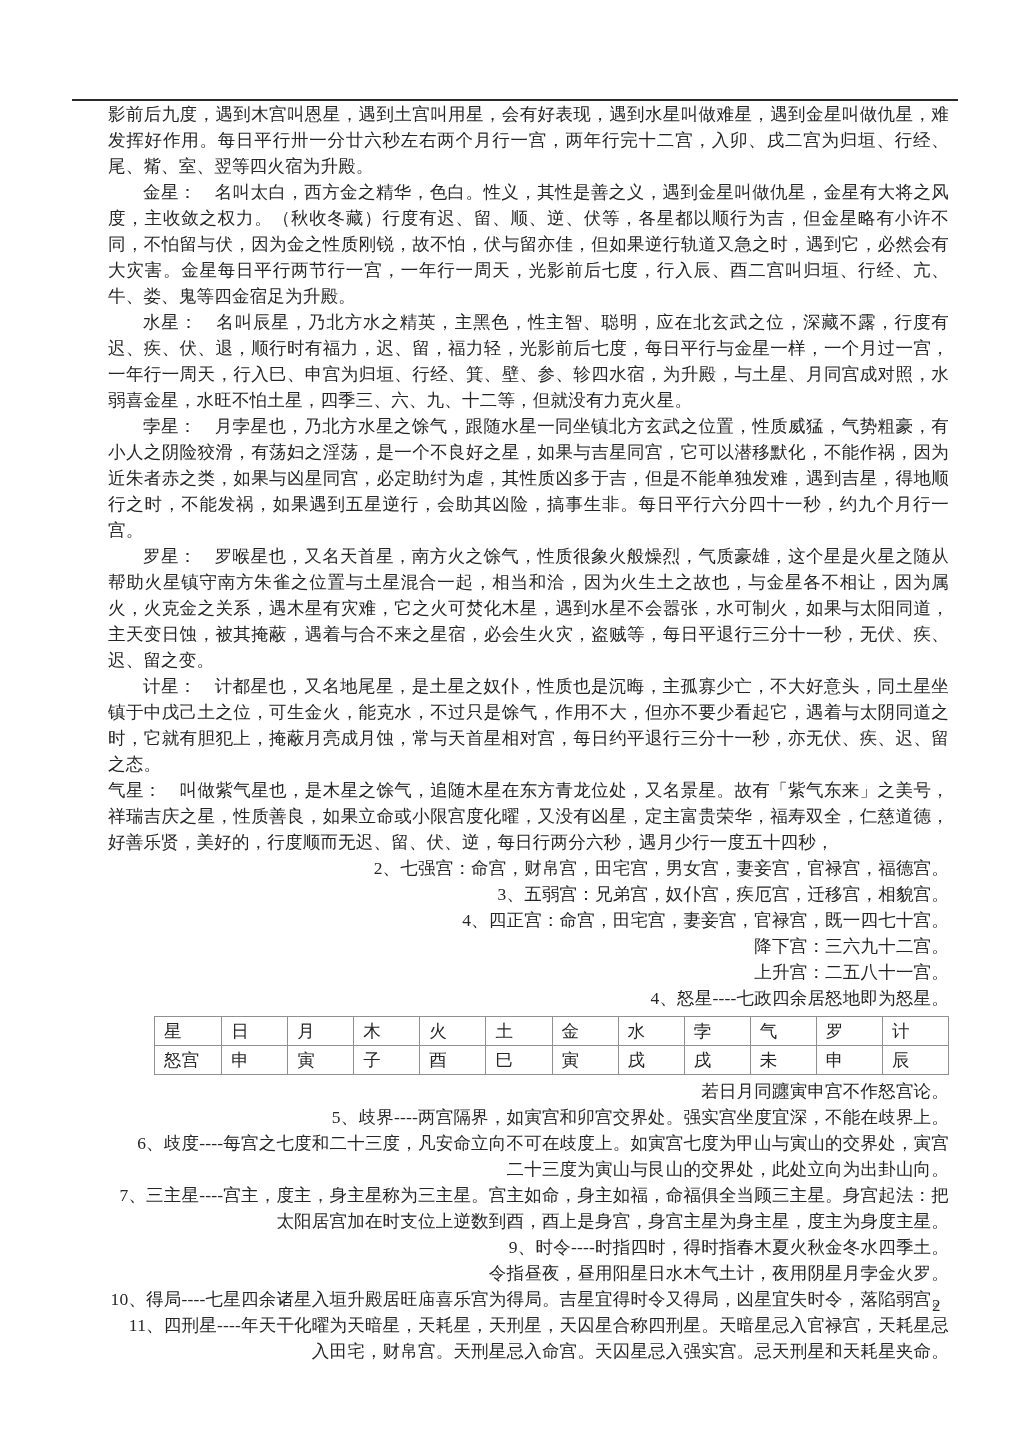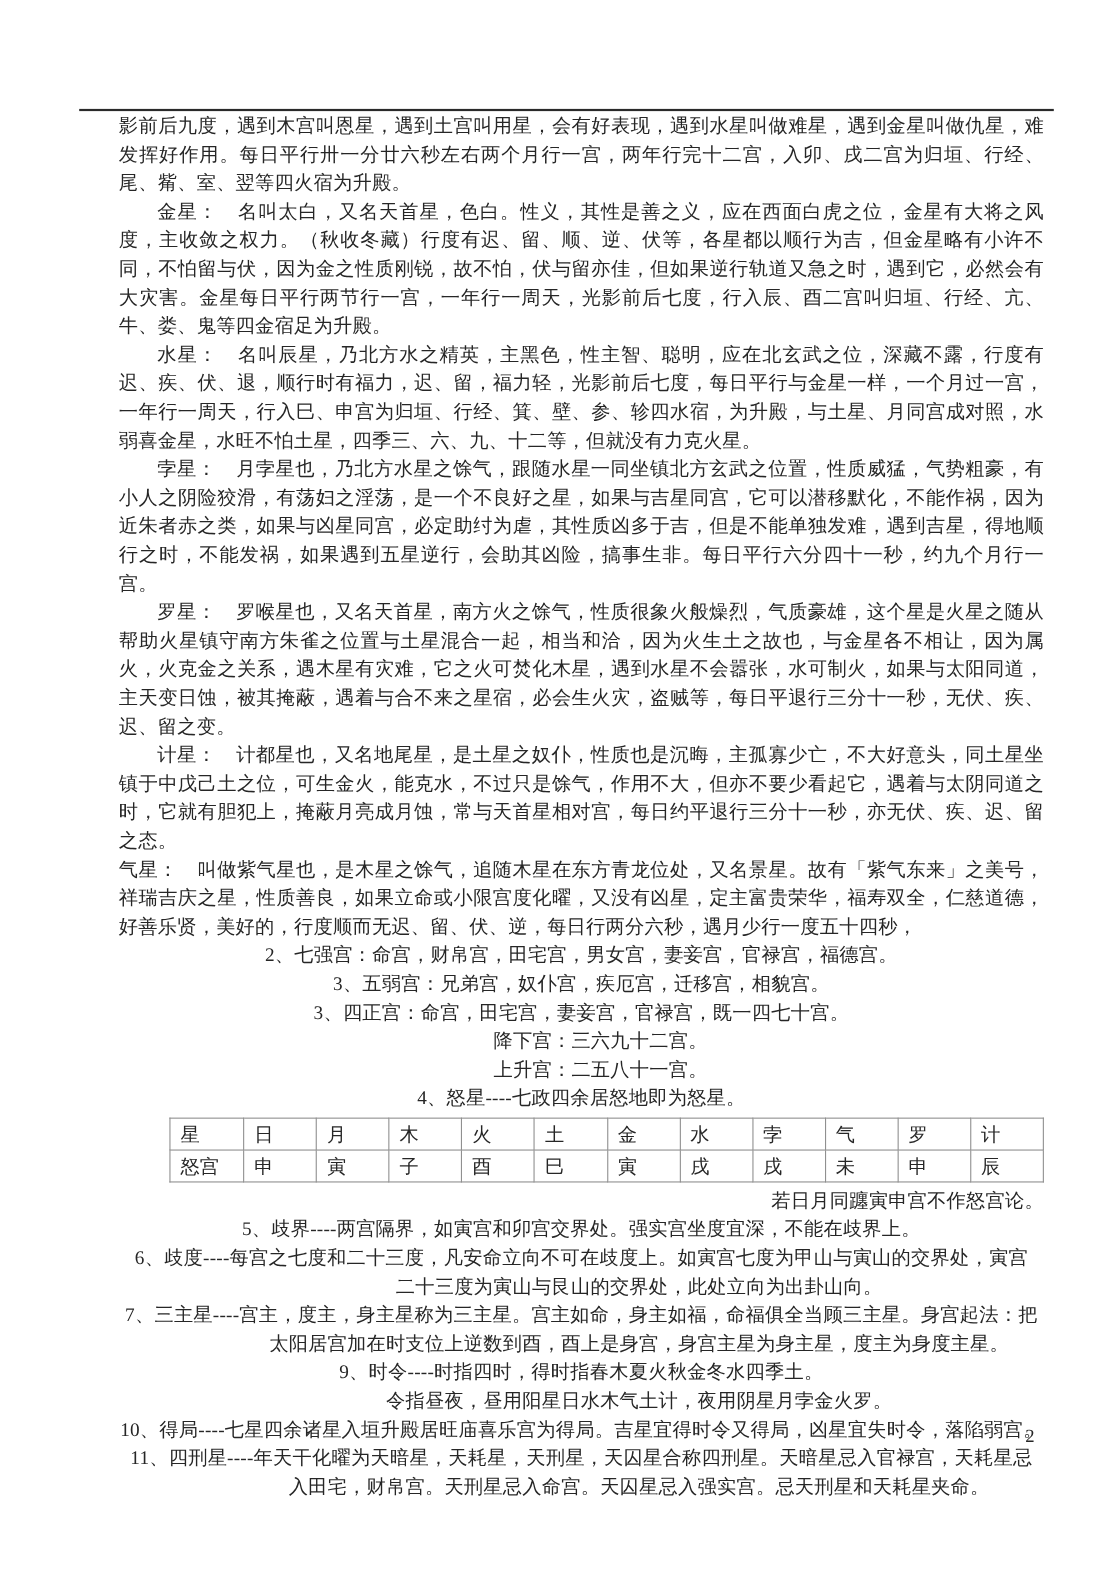--- a/index.html
+++ b/index.html
@@ -10,52 +10,52 @@
   }
   .page{position:relative;width:1018px;height:1430px;background:#ffffff;overflow:hidden;}
   .top-rule{position:absolute;left:72px;top:99px;width:886px;height:0;border-top:2px solid #2a2a2a;}
   .content{
     position:absolute;left:108px;top:101px;width:841px;
     font-size:17.5px;line-height:26px;text-align:justify;
     letter-spacing:0.2px;
   }
   .para{text-indent:2em;}
   .para.noindent{text-indent:0;}
-  .line{text-align:center;}
+  .line{text-align:right;}
   .line.sub{padding-left:2em;}
   .line.cont{padding-left:6em;}
   table.anger{border-collapse:collapse;margin:5px 0 3px 46px;table-layout:fixed;}
   table.anger td{
     border:1.5px solid #909090;width:58.5px;height:26px;
     font-size:17.5px;line-height:26px;padding:1px 0 1px 9px;
     text-align:left;vertical-align:middle;white-space:nowrap;overflow:hidden;
   }
   .table-note{text-align:right;padding-left:2em;}
   .page-number{position:absolute;left:932px;top:1296px;font-size:17px;color:#262626;}
 </style>
 </head>
 <body>
 
 <div class="page">
   <div class="top-rule"></div>
 
   <div class="content">
     <div id="paragraphs">
         <div class="para noindent">影前后九度，遇到木宫叫恩星，遇到土宫叫用星，会有好表现，遇到水星叫做难星，遇到金星叫做仇星，难发挥好作用。每日平行卅一分廿六秒左右两个月行一宫，两年行完十二宫，入卯、戌二宫为归垣、行经、尾、觜、室、翌等四火宿为升殿。</div>
-        <div class="para">金星：　名叫太白，又名天首星，色白。性义，其性是善之义，应在西面白虎之位，金星有大将之风度，主收敛之权力。（秋收冬藏）行度有迟、留、顺、逆、伏等，各星都以顺行为吉，但金星略有小许不同，不怕留与伏，因为金之性质刚锐，故不怕，伏与留亦佳，但如果逆行轨道又急之时，遇到它，必然会有大灾害。金星每日平行两节行一宫，一年行一周天，光影前后七度，行入辰、酉二宫叫归垣、行经、亢、牛、娄、鬼等四金宿足为升殿。</div>
+        <div class="para">金星：　名叫太白，西方金之精华，色白。性义，其性是善之义，遇到金星叫做仇星，金星有大将之风度，主收敛之权力。（秋收冬藏）行度有迟、留、顺、逆、伏等，各星都以顺行为吉，但金星略有小许不同，不怕留与伏，因为金之性质刚锐，故不怕，伏与留亦佳，但如果逆行轨道又急之时，遇到它，必然会有大灾害。金星每日平行两节行一宫，一年行一周天，光影前后七度，行入辰、酉二宫叫归垣、行经、亢、牛、娄、鬼等四金宿足为升殿。</div>
         <div class="para">水星：　名叫辰星，乃北方水之精英，主黑色，性主智、聪明，应在北玄武之位，深藏不露，行度有迟、疾、伏、退，顺行时有福力，迟、留，福力轻，光影前后七度，每日平行与金星一样，一个月过一宫，一年行一周天，行入巳、申宫为归垣、行经、箕、壁、参、轸四水宿，为升殿，与土星、月同宫成对照，水弱喜金星，水旺不怕土星，四季三、六、九、十二等，但就没有力克火星。</div>
         <div class="para">孛星：　月孛星也，乃北方水星之馀气，跟随水星一同坐镇北方玄武之位置，性质威猛，气势粗豪，有小人之阴险狡滑，有荡妇之淫荡，是一个不良好之星，如果与吉星同宫，它可以潜移默化，不能作祸，因为近朱者赤之类，如果与凶星同宫，必定助纣为虐，其性质凶多于吉，但是不能单独发难，遇到吉星，得地顺行之时，不能发祸，如果遇到五星逆行，会助其凶险，搞事生非。每日平行六分四十一秒，约九个月行一宫。</div>
         <div class="para">罗星：　罗喉星也，又名天首星，南方火之馀气，性质很象火般燥烈，气质豪雄，这个星是火星之随从帮助火星镇守南方朱雀之位置与土星混合一起，相当和洽，因为火生土之故也，与金星各不相让，因为属火，火克金之关系，遇木星有灾难，它之火可焚化木星，遇到水星不会嚣张，水可制火，如果与太阳同道，主天变日蚀，被其掩蔽，遇着与合不来之星宿，必会生火灾，盗贼等，每日平退行三分十一秒，无伏、疾、迟、留之变。</div>
         <div class="para">计星：　计都星也，又名地尾星，是土星之奴仆，性质也是沉晦，主孤寡少亡，不大好意头，同土星坐镇于中戊己土之位，可生金火，能克水，不过只是馀气，作用不大，但亦不要少看起它，遇着与太阴同道之时，它就有胆犯上，掩蔽月亮成月蚀，常与天首星相对宫，每日约平退行三分十一秒，亦无伏、疾、迟、留之态。</div>
         <div class="para noindent">气星：　叫做紫气星也，是木星之馀气，追随木星在东方青龙位处，又名景星。故有「紫气东来」之美号，祥瑞吉庆之星，性质善良，如果立命或小限宫度化曜，又没有凶星，定主富贵荣华，福寿双全，仁慈道德，好善乐贤，美好的，行度顺而无迟、留、伏、逆，每日行两分六秒，遇月少行一度五十四秒，</div>
       </div>
     <div id="toplist">
         <div class="line">2、七强宫：命宫，财帛宫，田宅宫，男女宫，妻妾宫，官禄宫，福德宫。</div>
         <div class="line">3、五弱宫：兄弟宫，奴仆宫，疾厄宫，迁移宫，相貌宫。</div>
-        <div class="line">3、四正宫：命宫，田宅宫，妻妾宫，官禄宫，既一四七十宫。</div>
+        <div class="line">4、四正宫：命宫，田宅宫，妻妾宫，官禄宫，既一四七十宫。</div>
         <div class="line sub">降下宫：三六九十二宫。</div>
         <div class="line sub">上升宫：二五八十一宫。</div>
         <div class="line">4、怒星----七政四余居怒地即为怒星。</div>
       </div>
     <table class="anger">
       <tbody id="anger-body">
           <tr>
             <td>星</td>
             <td>日</td>
             <td>月</td>

